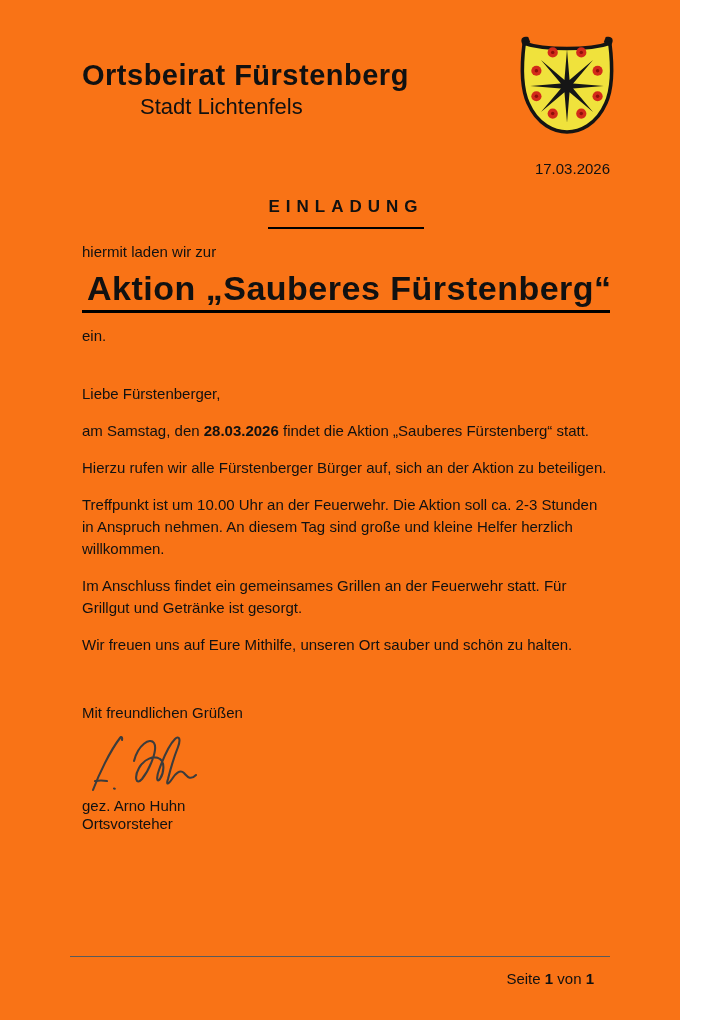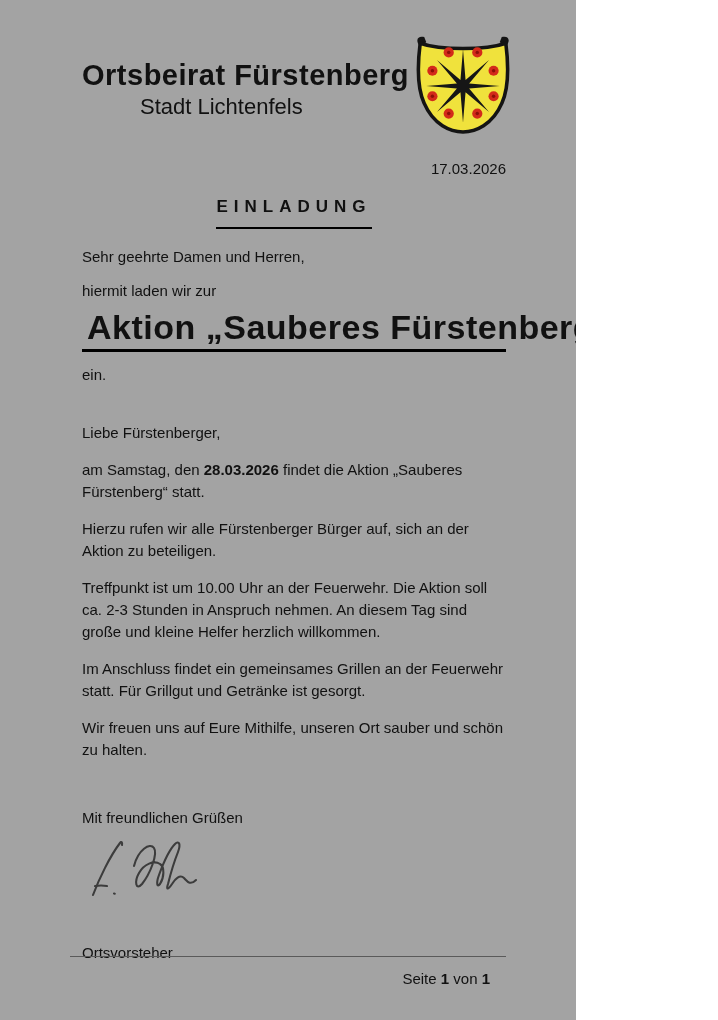--- a/index.html
+++ b/index.html
@@ -1,22 +1,22 @@
 <!DOCTYPE html>
 <html><head>
 <meta charset="utf-8">
 <style>
   * { margin: 0; padding: 0; box-sizing: border-box; }
   html, body { background: #ffffff; }
   body { font-family: "Liberation Sans", sans-serif; color: #111; }
   .page {
     position: relative;
-    width: 576px;
+    width: 680px;
     height: 1020px;
-    background: #a3a3a3;
+    background: #f97316;
     overflow: hidden;
   }
   .content {
     position: absolute;
     left: 82px;
     right: 70px;
     top: 0;
   }
   
   .letterhead { position: relative; padding-top: 57px; }
@@ -40,21 +40,21 @@
     letter-spacing: 0.5px; white-space: nowrap;
     border-bottom: 3px solid #000; padding-bottom: 2px; padding-left: 5px;
   }
   .ein-suffix { margin-top: 12px; font-size: 14px; }
   .p-liebe   { margin-top: 36px; }
   .para      { margin-top: 15px; }
   .closing   { margin-top: 46px; }
   .sig-block { margin-top: 9px; height: 62px; }
   .sig-svg   { width: 118px; height: 62px; display: block; margin-left: 2px; }
   .sig-name  { font-size: 15px; line-height: 18px; margin-top: 2px; }
-  .sig-title { font-size: 15px; line-height: 18px; margin-top: 44px; }
+  .sig-title { font-size: 15px; line-height: 18px; }
   
   .footer-rule {
     position: absolute; left: 70px; right: 70px; top: 956px;
     border-top: 1.5px solid #5a5a5a; height: 0;
   }
   .footer-text {
     position: absolute; right: 86px; top: 970px;
     font-size: 15px; line-height: 18px; text-align: right;
   }
   .b { font-weight: bold; }
@@ -101,21 +101,20 @@
         </g>
       </svg>
     </div>
 
     <div class="date-line">17.03.2026</div>
 
     <div class="einladung-wrap">
       <span class="einladung">EINLADUNG</span>
     </div>
 
-    <p class="line salutation">Sehr geehrte Damen und Herren,</p>
     <p class="line intro">hiermit laden wir zur</p>
 
     <div class="headline">Aktion „Sauberes Fürstenberg“</div>
 
     <p class="line ein-suffix">ein.</p>
 
     <p class="line p-liebe">Liebe Fürstenberger,</p>
 
     <p class="line para"><span>am Samstag, den </span><span class="b">28.03.2026</span><span> findet die Aktion „Sauberes Fürstenberg“ statt.</span></p>
 
@@ -130,20 +129,21 @@
       <svg class="sig-svg" viewBox="0 0 118 62" aria-hidden="true">
         <g fill="none" stroke="#3c3c3c" stroke-width="2.1" stroke-linecap="round" stroke-linejoin="round">
           <path d="M 9,57 C 15,41 26,18 36,5 C 37.5,3 38.5,4 38,7"></path>
           <path d="M 11,48 C 15,47.4 19,47.4 23,48"></path>
           <path d="M 30,55.5 L 30.8,55.7"></path>
           <path d="M 50,28 C 54,12 66,4 70,10 C 74,16 66,36 58,46 C 52,53 50,44 55,35 C 60,26 70,22 76,26 C 81,29 80,40 76,46 C 73,50 72,45 75,37 C 79,26 85,12 91,6 C 95,2 97,6 94,14 C 90,24 86,38 84,46 C 82,52 84,52 88,46 C 91,41 96,36 100,40 C 103,43 106,48 112,42"></path>
         </g>
       </svg>
       </div>
 
+    <p class="sig-name">gez. Arno Huhn</p>
     <p class="sig-title">Ortsvorsteher</p>
 
   </div>
 
   <div class="footer-rule"></div>
   <div class="footer-text"><span>Seite </span><span class="b">1</span><span> von </span><span class="b">1</span></div>
 
 </div>
 
 </body></html>

